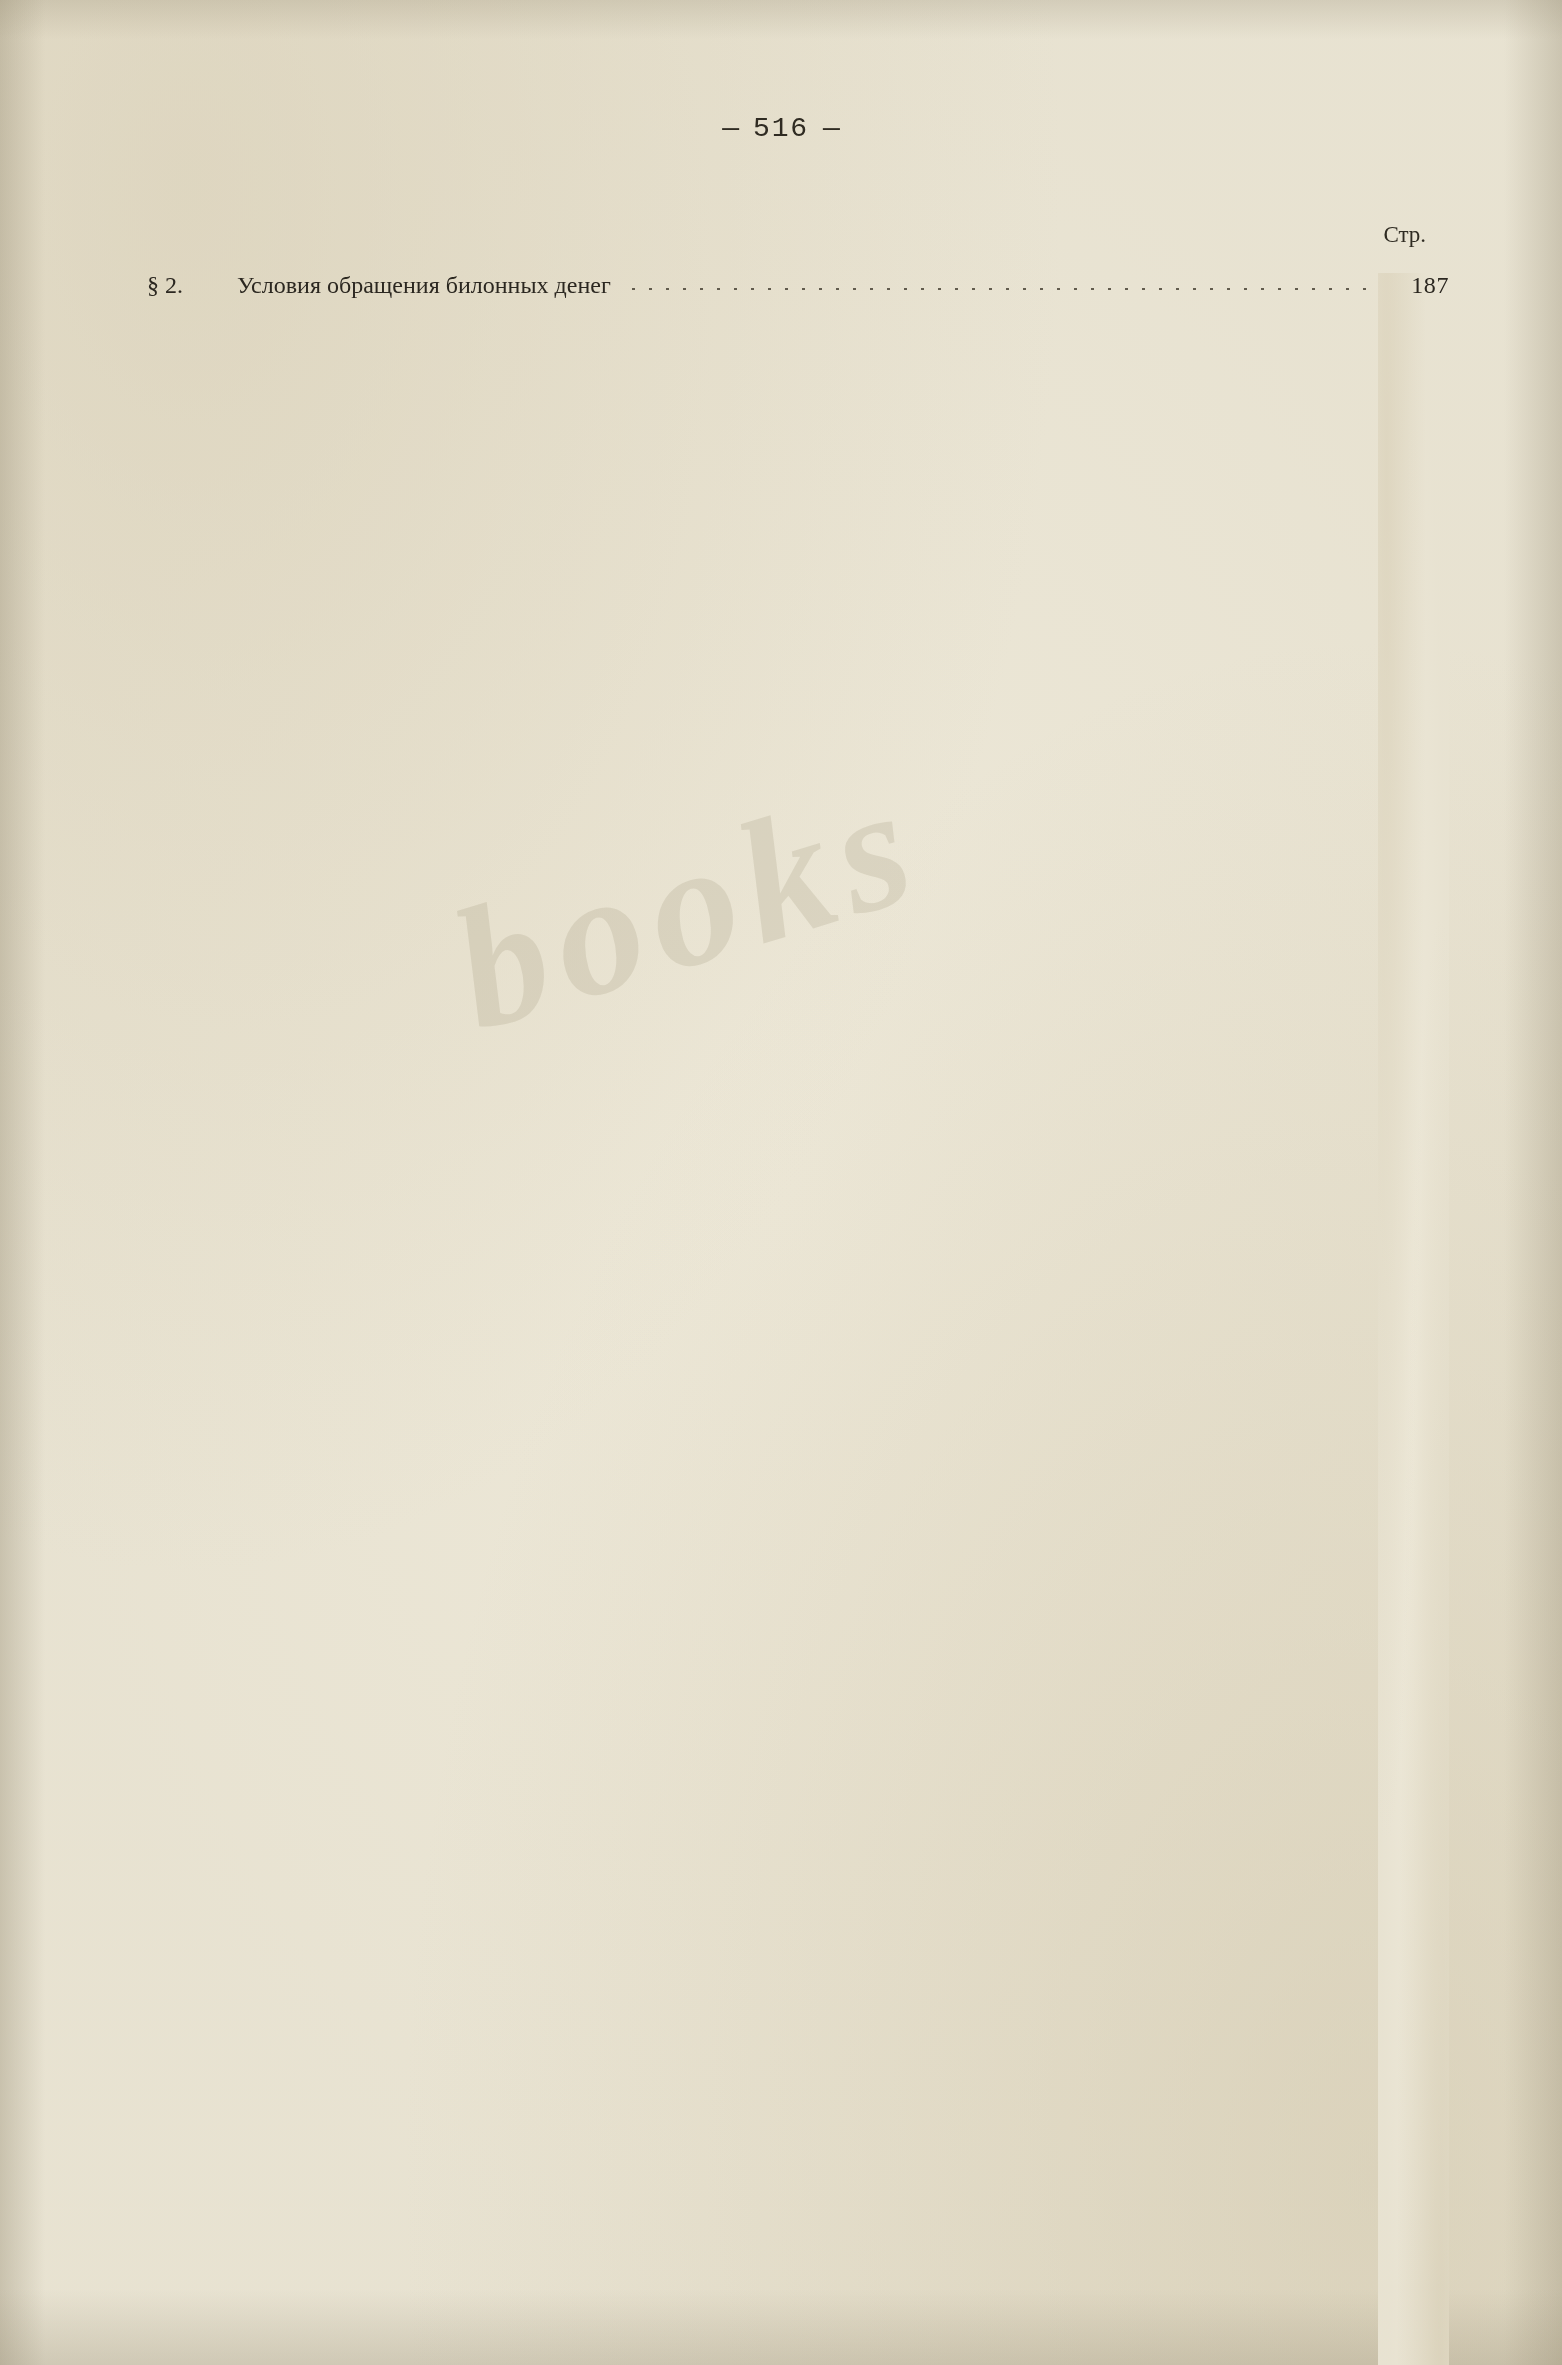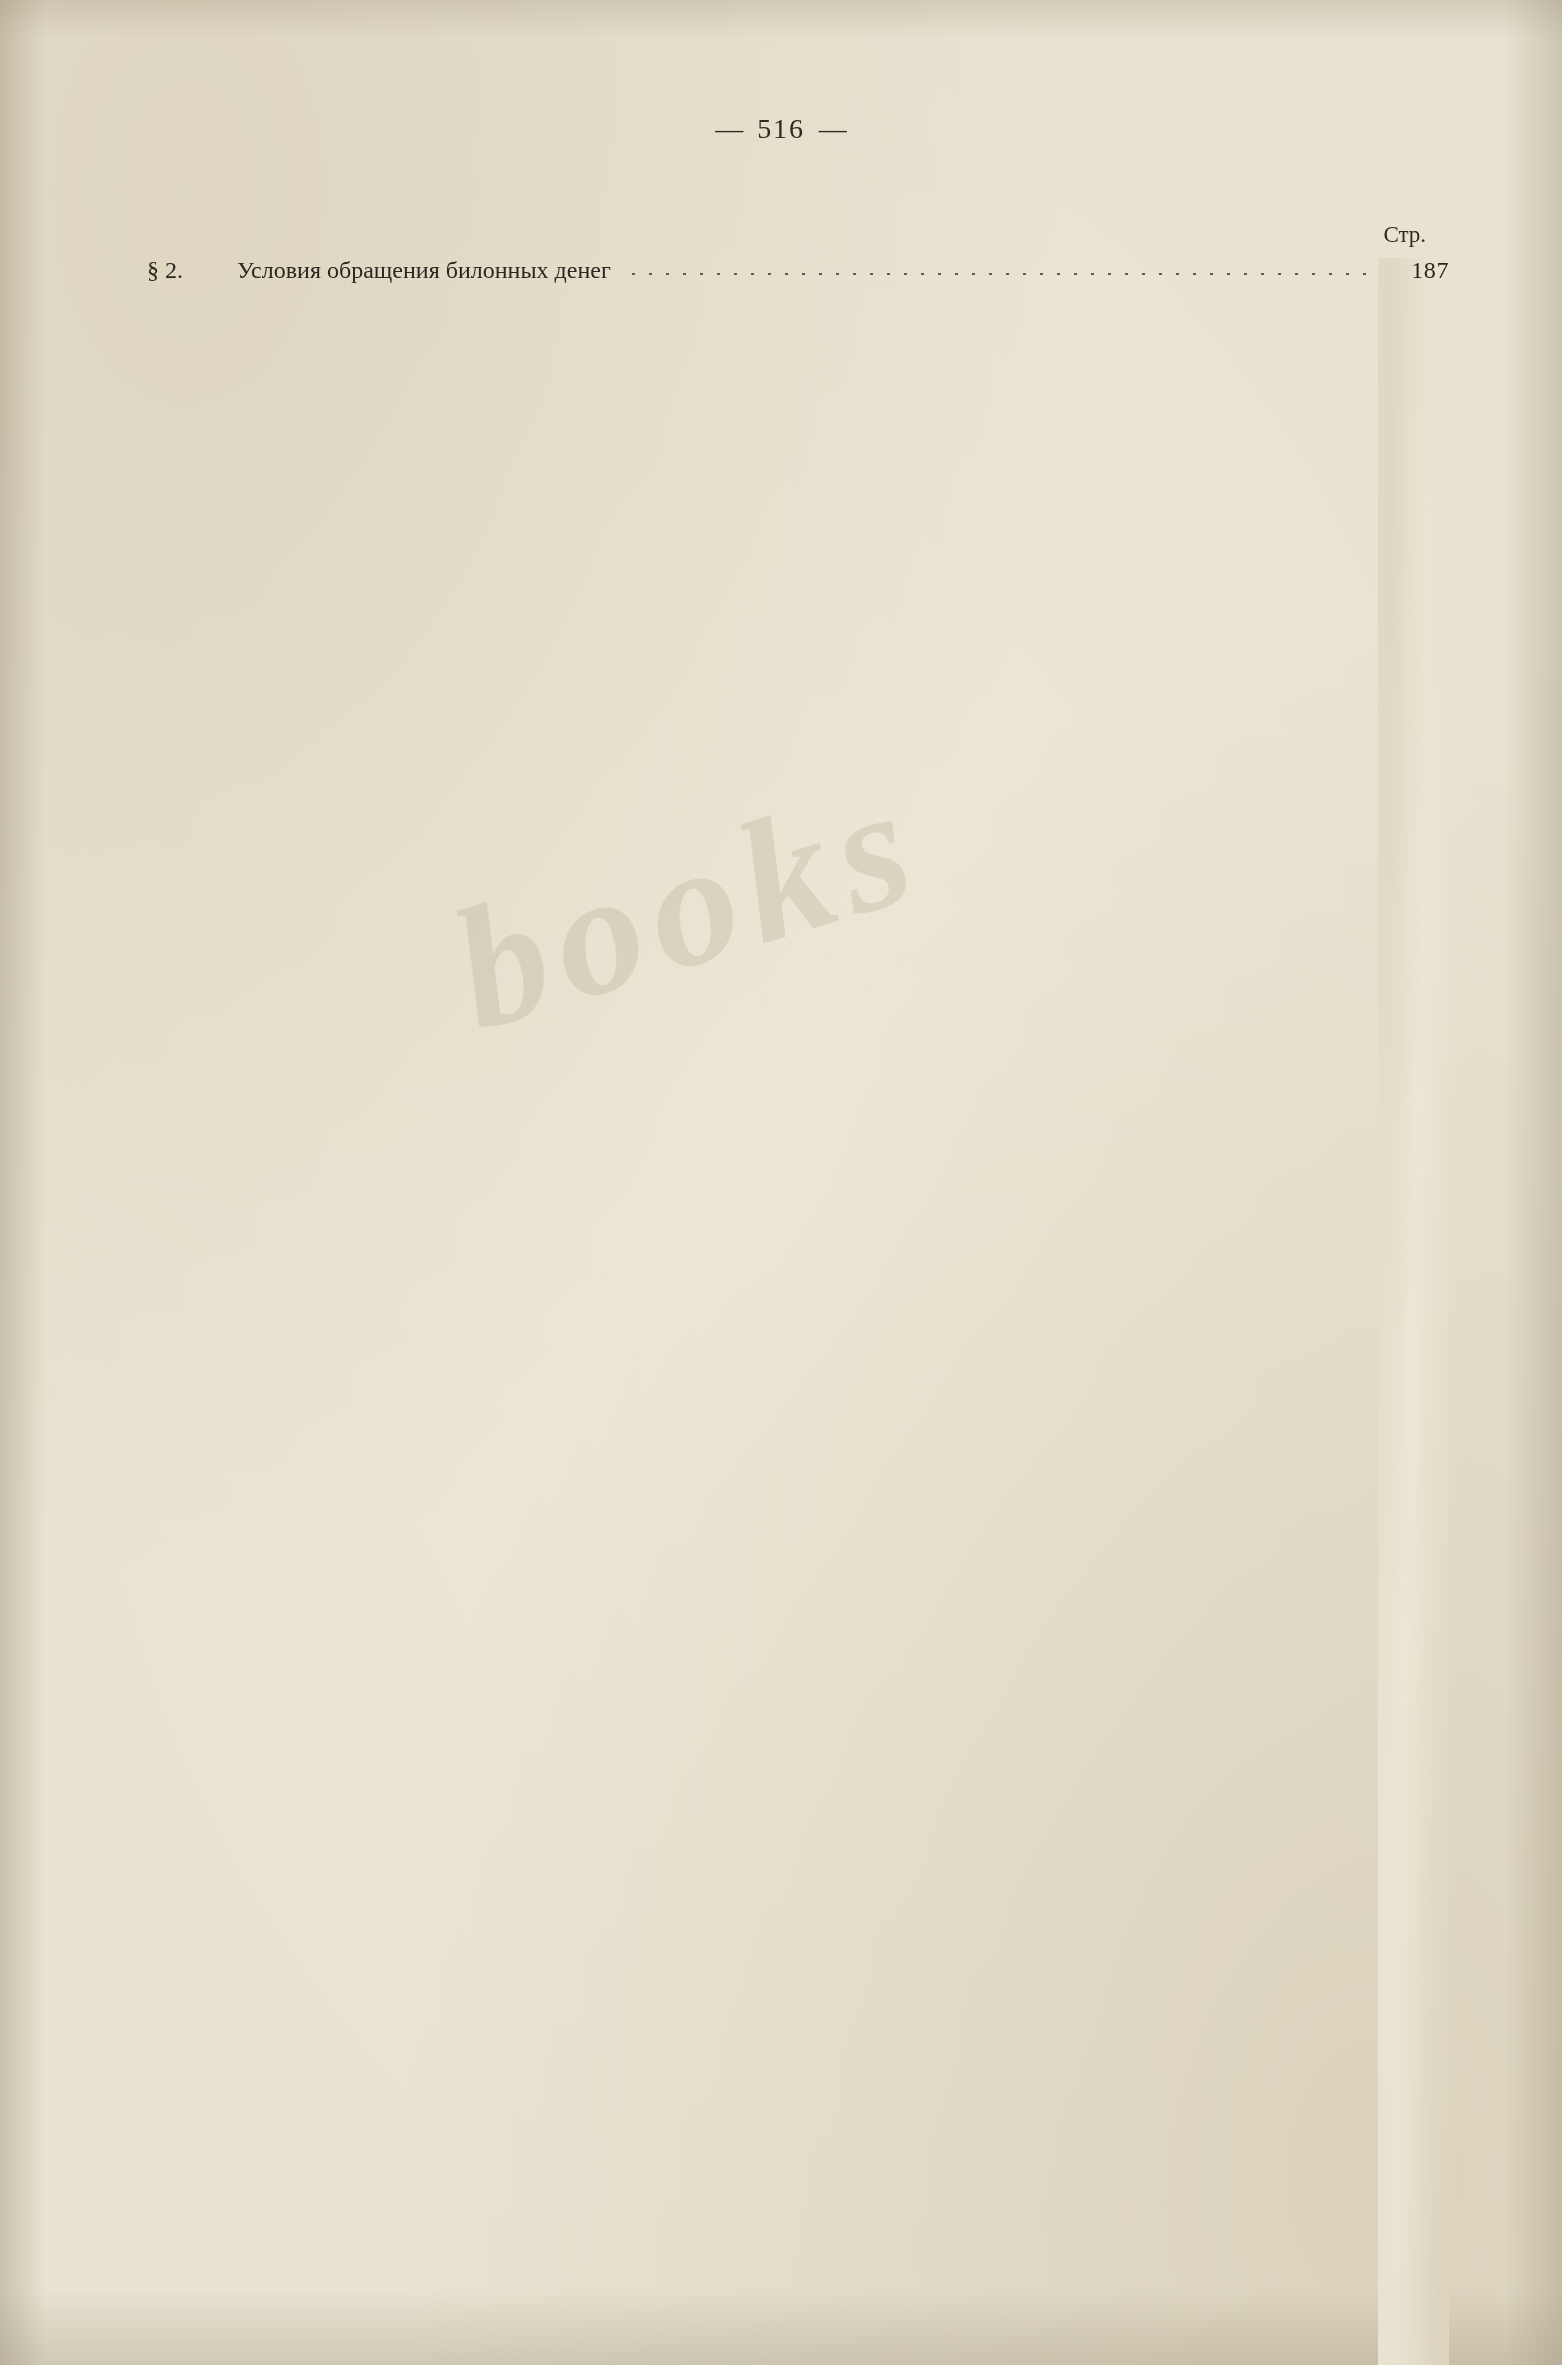--- a/index.html
+++ b/index.html
@@ -69,21 +69,21 @@
     left: 0; right: 0; top: 0; bottom: 0;
     padding: 0;
   }
 
   .folio {
     text-align: center;
     font-size: 28px;
     letter-spacing: 1.9px;
     color: #2f2b22;
     padding-top: 113px;
-    font-family: Liberation Serif, serif;
+    font-family: Liberation Mono, monospace;
   }
   .folio .dash { letter-spacing: 0; padding: 0 14px; }
 
   .col-head {
     position: absolute;
     right: 136px;
     top: 222px;
     font-size: 23px;
     color: #2f2b22;
   }
@@ -106,20 +106,21 @@
   }
   .row .sec {
     width: 90px;
     flex: 0 0 90px;
     font-size: 24px;
     color: #2b2720;
   }
   .row .label {
     flex: 0 0 auto;
     padding-right: 7.7px;
+    margin-top: 15px;
   }
   .row .leader {
     flex: 1 1 auto;
     overflow: hidden;
     height: 18px;
     position: relative;
     top: -2.6px;
     background-image: radial-gradient(circle, #4a4437 1.5px, rgba(0,0,0,0) 1.7px);
     background-size: 17px 17px;
     background-position: 0 8.4px;

